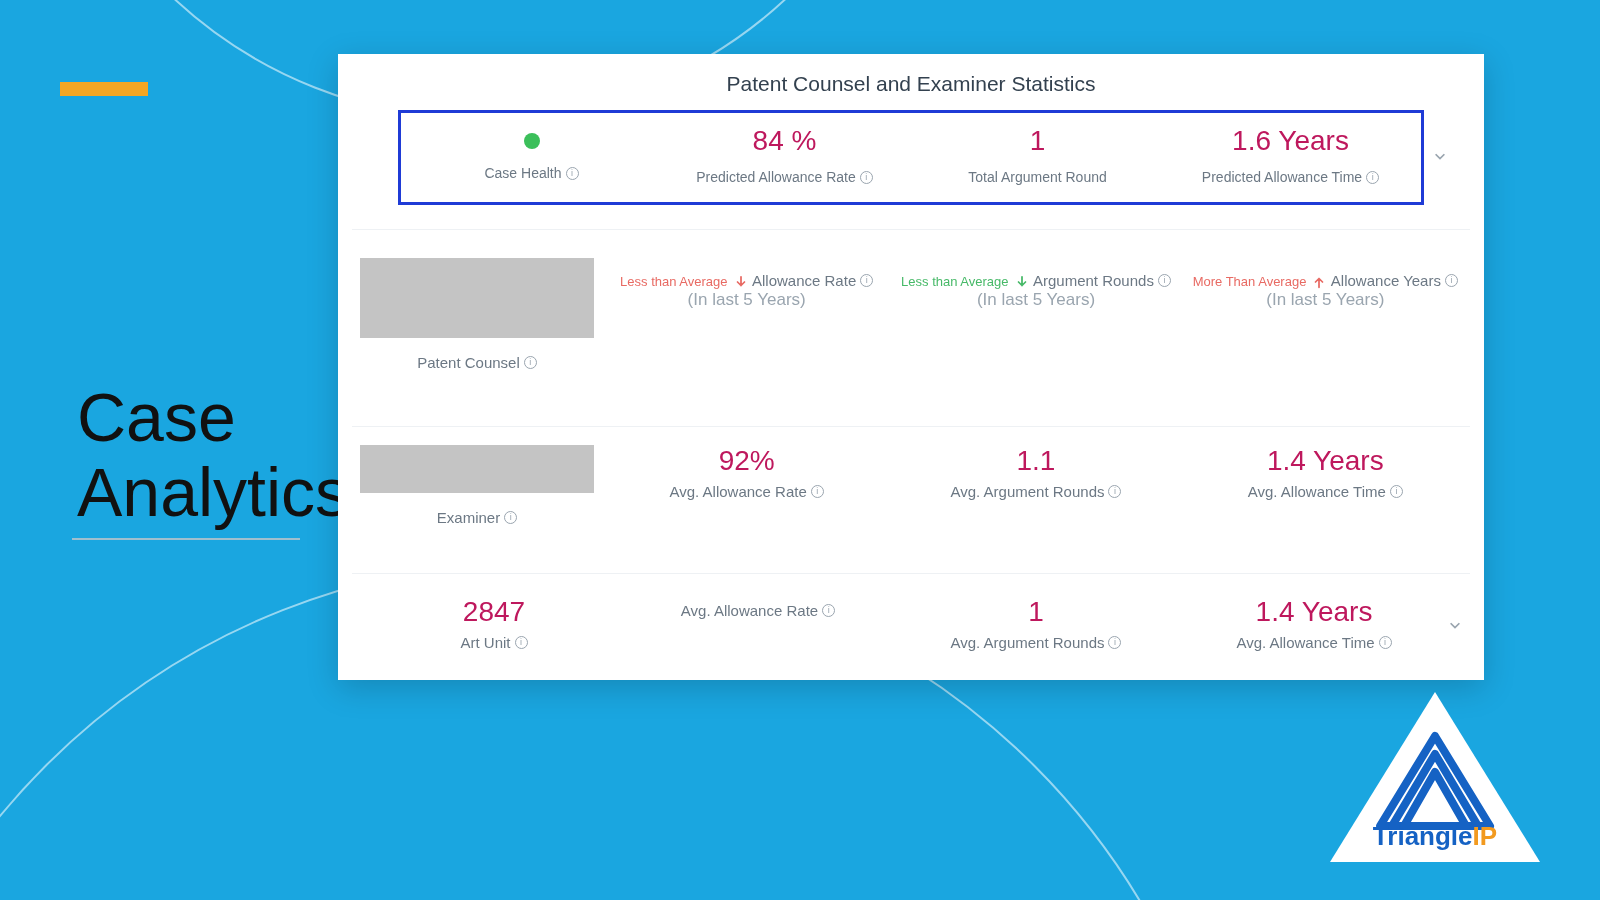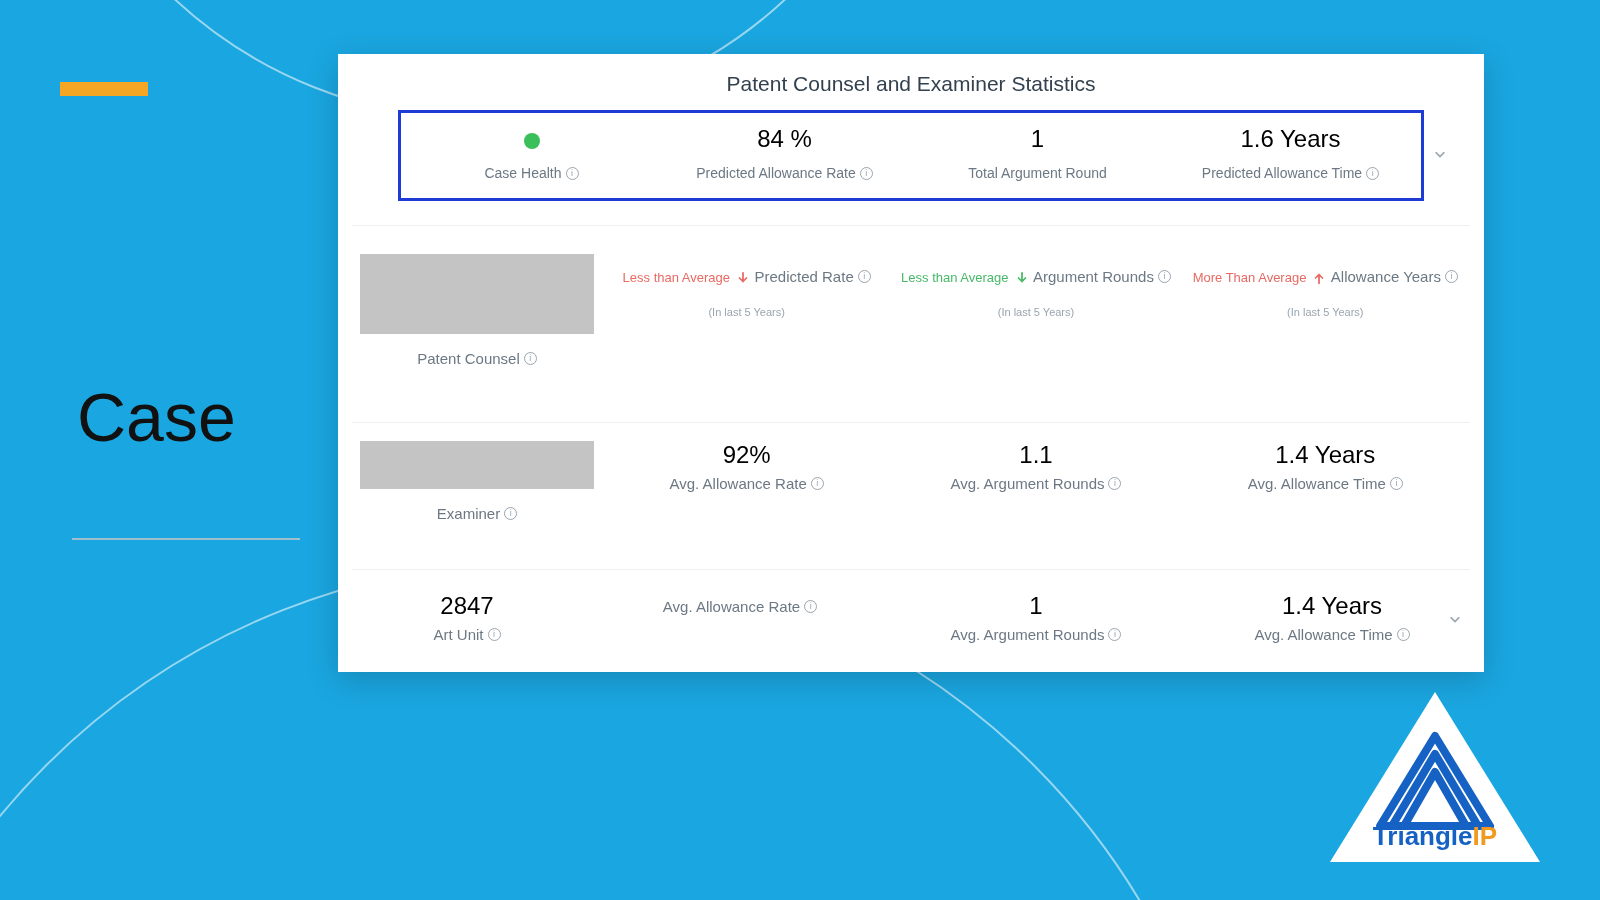--- a/index.html
+++ b/index.html
@@ -45,24 +45,24 @@
   margin: 0 60px 0 60px;
   border: 3px solid #1f3bd6;
   display: flex; padding: 12px 4px 16px;
   position: relative;
 }
 .highlight-row .chev {
   position: absolute; right: -26px; top: 50%; transform: translateY(-50%);
 }
 
 .col { flex: 1; text-align: center; }
-.val { font-size: 24px; color: #000000; font-weight: 300; }
+.val { font-size: 28px; color: #be185d; font-weight: 300; }
 .lbl { font-size: 15px; color: #6c7884; margin-top: 6px; white-space: nowrap; display: inline-flex; align-items: center; gap: 4px; justify-content: center; }
 .lbl-sm { font-size: 14px; margin-top: 12px; }
-.sub { font-size: 11px; color: #9aa5af; margin-top: 20px; }
+.sub { font-size: 17px; color: #9aa5af; margin-top: 0; }
 
 .dot { width: 16px; height: 16px; border-radius: 50%; background: #3bbf5a; display: inline-block; margin-top: 8px; }
 
 .divider { height: 1px; background: #eef1f4; margin: 24px 14px 0; }
 
 .row { display: flex; padding: 28px 14px 30px; position: relative; }
 .row .chev { position: absolute; right: 22px; top: 50%; transform: translateY(-50%); }
 .cell-first { width: 250px; text-align: center; }
 .cell { flex: 1; text-align: center; }
 
@@ -102,20 +102,21 @@
 </head>
 <body>
 
 <div class="arc arc1"></div>
 <div class="arc arc2"></div>
 
 <div class="accent-bar"></div>
 
 <div class="title">
   <div>Case</div>
+  <div>Analytics</div>
 </div>
 <div class="title-rule"></div>
 
 <div class="panel">
   <div class="panel-title">Patent Counsel and Examiner Statistics</div>
 
   <div class="highlight-row">
     <div class="col">
       <div><span class="dot"></span></div>
       <div class="lbl lbl-sm">
@@ -161,21 +162,21 @@
       </div>
     </div>
     <div class="cell">
       <div class="delta red">
         <span>Less than Average</span>
         <svg class="arrow" viewBox="0 0 16 16">
             <path d="M8 2v10M4 8l4 4 4-4" stroke="#e86a63" stroke-width="2" fill="none" stroke-linecap="round" stroke-linejoin="round"></path>
           </svg>
       </div>
       <div class="lbl" style="margin-top:14px">
-        <span>Predicted Rate</span>
+        <span>Allowance Rate</span>
         <span class="info-icon">i</span>
       </div>
       <div class="sub">(In last 5 Years)</div>
     </div>
     <div class="cell">
       <div class="delta green">
         <span>Less than Average</span>
         <svg class="arrow" viewBox="0 0 16 16">
             <path d="M8 2v10M4 8l4 4 4-4" stroke="#47b968" stroke-width="2" fill="none" stroke-linecap="round" stroke-linejoin="round"></path>
           </svg>
@@ -229,21 +230,21 @@
       <div class="val">1.4 Years</div>
       <div class="lbl">
         <span>Avg. Allowance Time</span>
         <span class="info-icon">i</span>
       </div>
     </div>
   </div>
 
   <div class="divider"></div>
 
-  <div class="row" style="padding:22px 4px 28px">
+  <div class="row" style="padding:22px 31px 28px">
     <div class="cell-first">
       <div class="val">2847</div>
       <div class="lbl">
         <span>Art Unit</span>
         <span class="info-icon">i</span>
       </div>
     </div>
     <div class="cell">
       <div class="lbl">
         <span>Avg. Allowance Rate</span>

